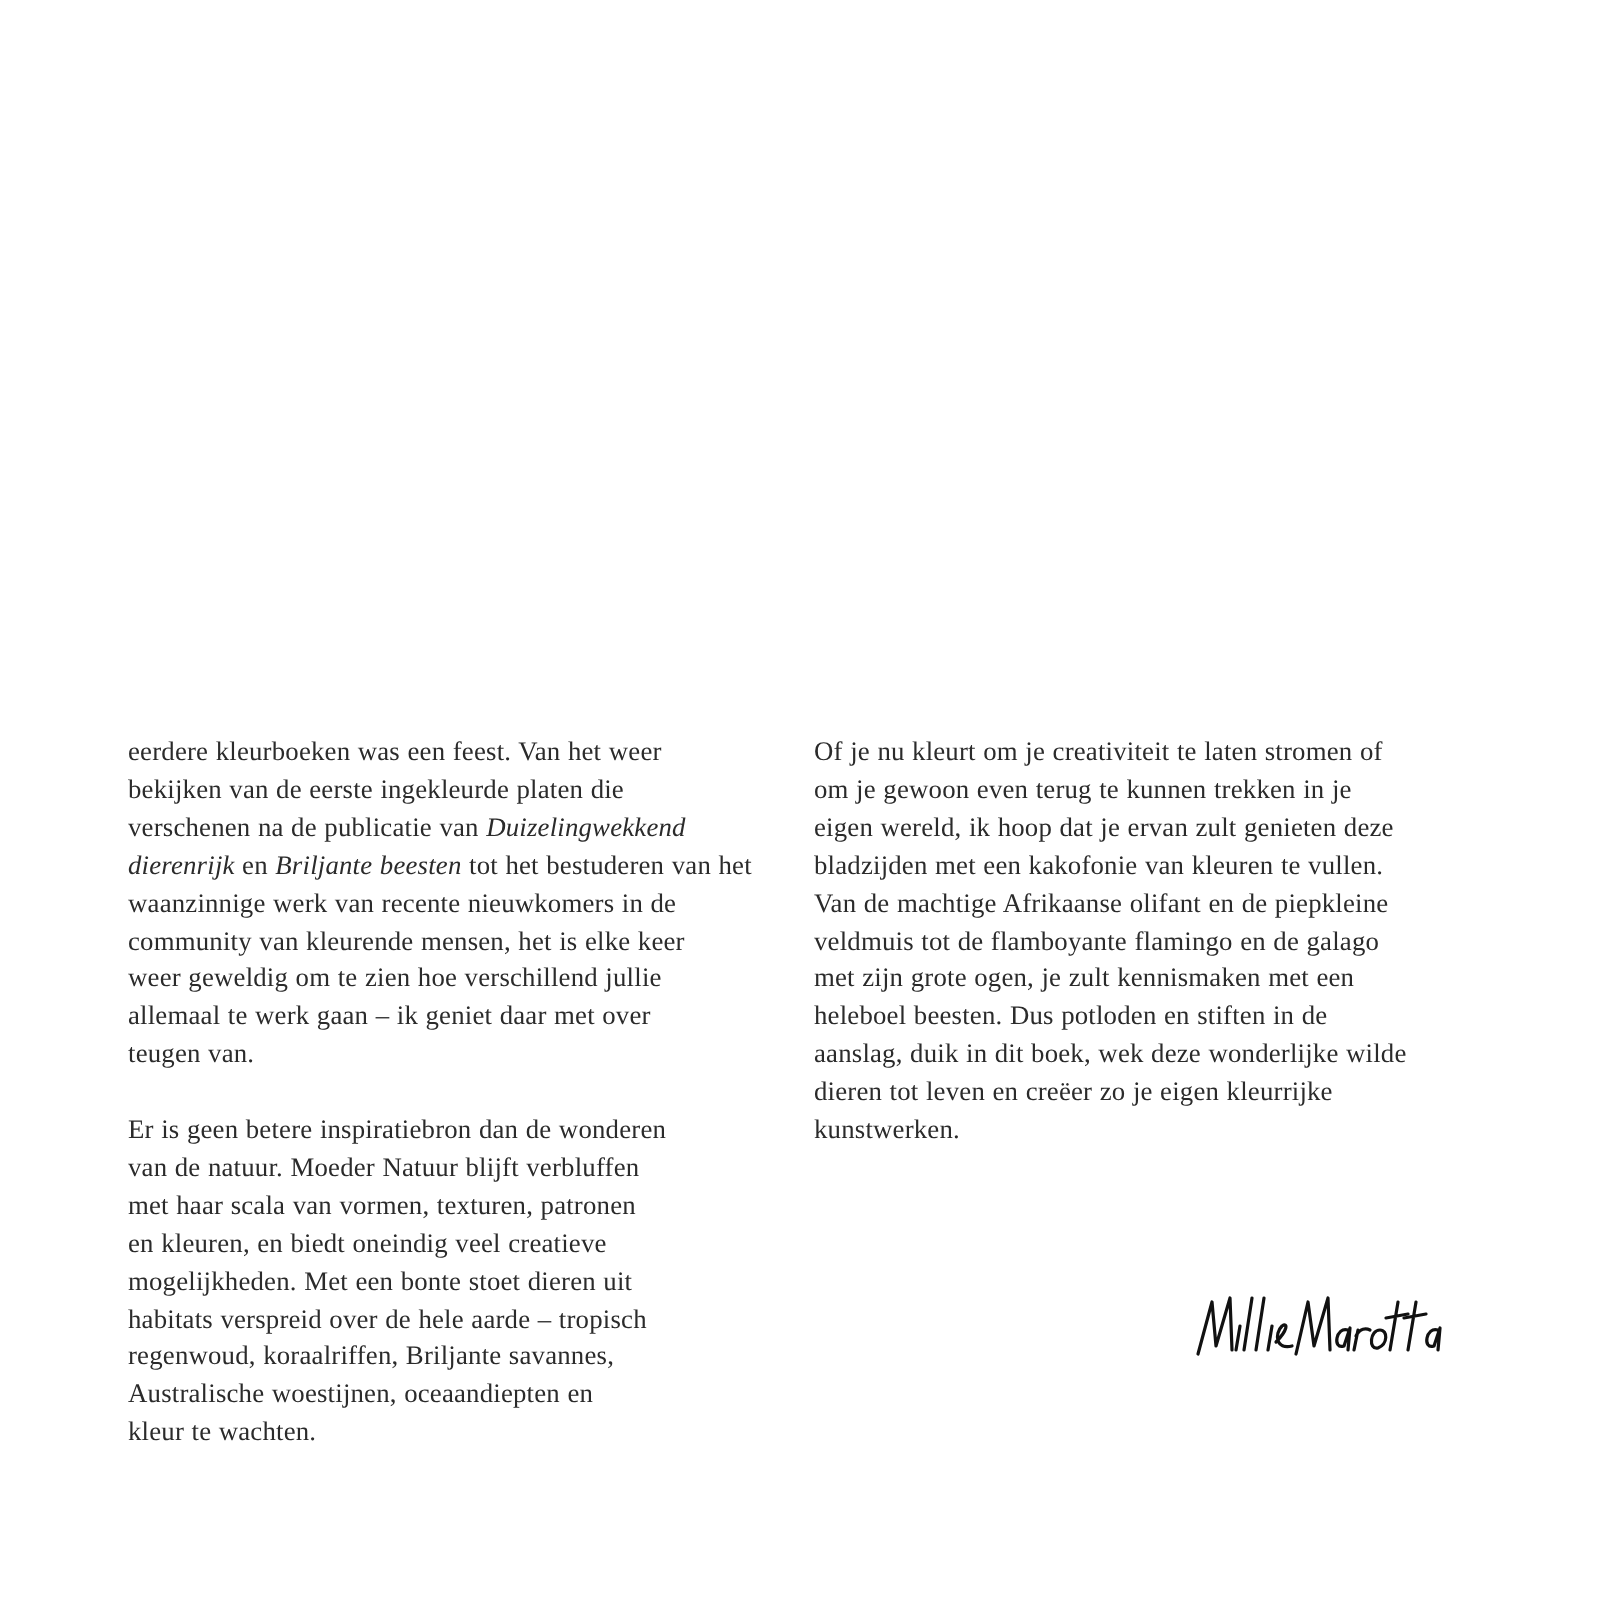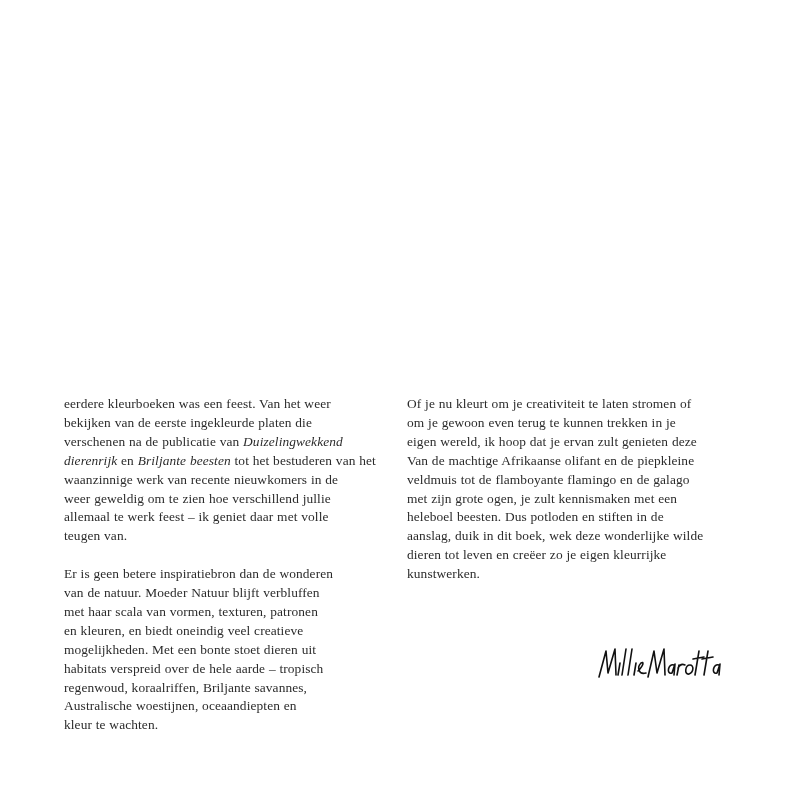--- a/index.html
+++ b/index.html
@@ -20,21 +20,20 @@
       left: 0; top: 0;
       width: 800px; height: 800px;
     }
     .column {
       position: absolute;
       top: 367px;
       font-size: 13.4px;
       line-height: 18.9px;
       letter-spacing: 0.1px;
       word-spacing: 0.3px;
-      margin-top: 28px;
     }
     .col-left {
       left: 64px;
       width: 345px;
     }
     .col-right {
       left: 407px;
       width: 360px;
     }
     .col-left .line, .col-right .line {
@@ -65,22 +64,23 @@
 
 <div class="page">
 
   <div class="column col-left">
     <div>
       <span class="line">eerdere kleurboeken was een feest. Van het weer</span>
       <span class="line">bekijken van de eerste ingekleurde platen die</span>
       <span class="line"><span>verschenen na de publicatie van </span><span class="ital">Duizelingwekkend</span></span>
       <span class="line"><span class="ital">dierenrijk</span><span> en </span><span class="ital">Briljante beesten</span><span> tot het bestuderen van het</span></span>
       <span class="line">waanzinnige werk van recente nieuwkomers in de</span>
+      <span class="line">community van kleurende mensen, het is elke keer</span>
       <span class="line">weer geweldig om te zien hoe verschillend jullie</span>
-      <span class="line">allemaal te werk feest – ik geniet daar met volle</span>
+      <span class="line">allemaal te werk gaan – ik geniet daar met over</span>
       <span class="line">teugen van.</span>
     </div>
     <span class="para-gap"></span>
     <div>
       <span class="line">Er is geen betere inspiratiebron dan de wonderen</span>
       <span class="line">van de natuur. Moeder Natuur blijft verbluffen</span>
       <span class="line">met haar scala van vormen, texturen, patronen</span>
       <span class="line">en kleuren, en biedt oneindig veel creatieve</span>
       <span class="line">mogelijkheden. Met een bonte stoet dieren uit</span>
       <span class="line">habitats verspreid over de hele aarde – tropisch</span>
@@ -88,20 +88,21 @@
       <span class="line">Australische woestijnen, oceaandiepten en</span>
       <span class="line">kleur te wachten.</span>
     </div>
   </div>
 
   <div class="column col-right">
     <div>
       <span class="line">Of je nu kleurt om je creativiteit te laten stromen of</span>
       <span class="line">om je gewoon even terug te kunnen trekken in je</span>
       <span class="line">eigen wereld, ik hoop dat je ervan zult genieten deze</span>
+      <span class="line">bladzijden met een kakofonie van kleuren te vullen.</span>
       <span class="line">Van de machtige Afrikaanse olifant en de piepkleine</span>
       <span class="line">veldmuis tot de flamboyante flamingo en de galago</span>
       <span class="line">met zijn grote ogen, je zult kennismaken met een</span>
       <span class="line">heleboel beesten. Dus potloden en stiften in de</span>
       <span class="line">aanslag, duik in dit boek, wek deze wonderlijke wilde</span>
       <span class="line">dieren tot leven en creëer zo je eigen kleurrijke</span>
       <span class="line">kunstwerken.</span>
     </div>
   </div>
 

